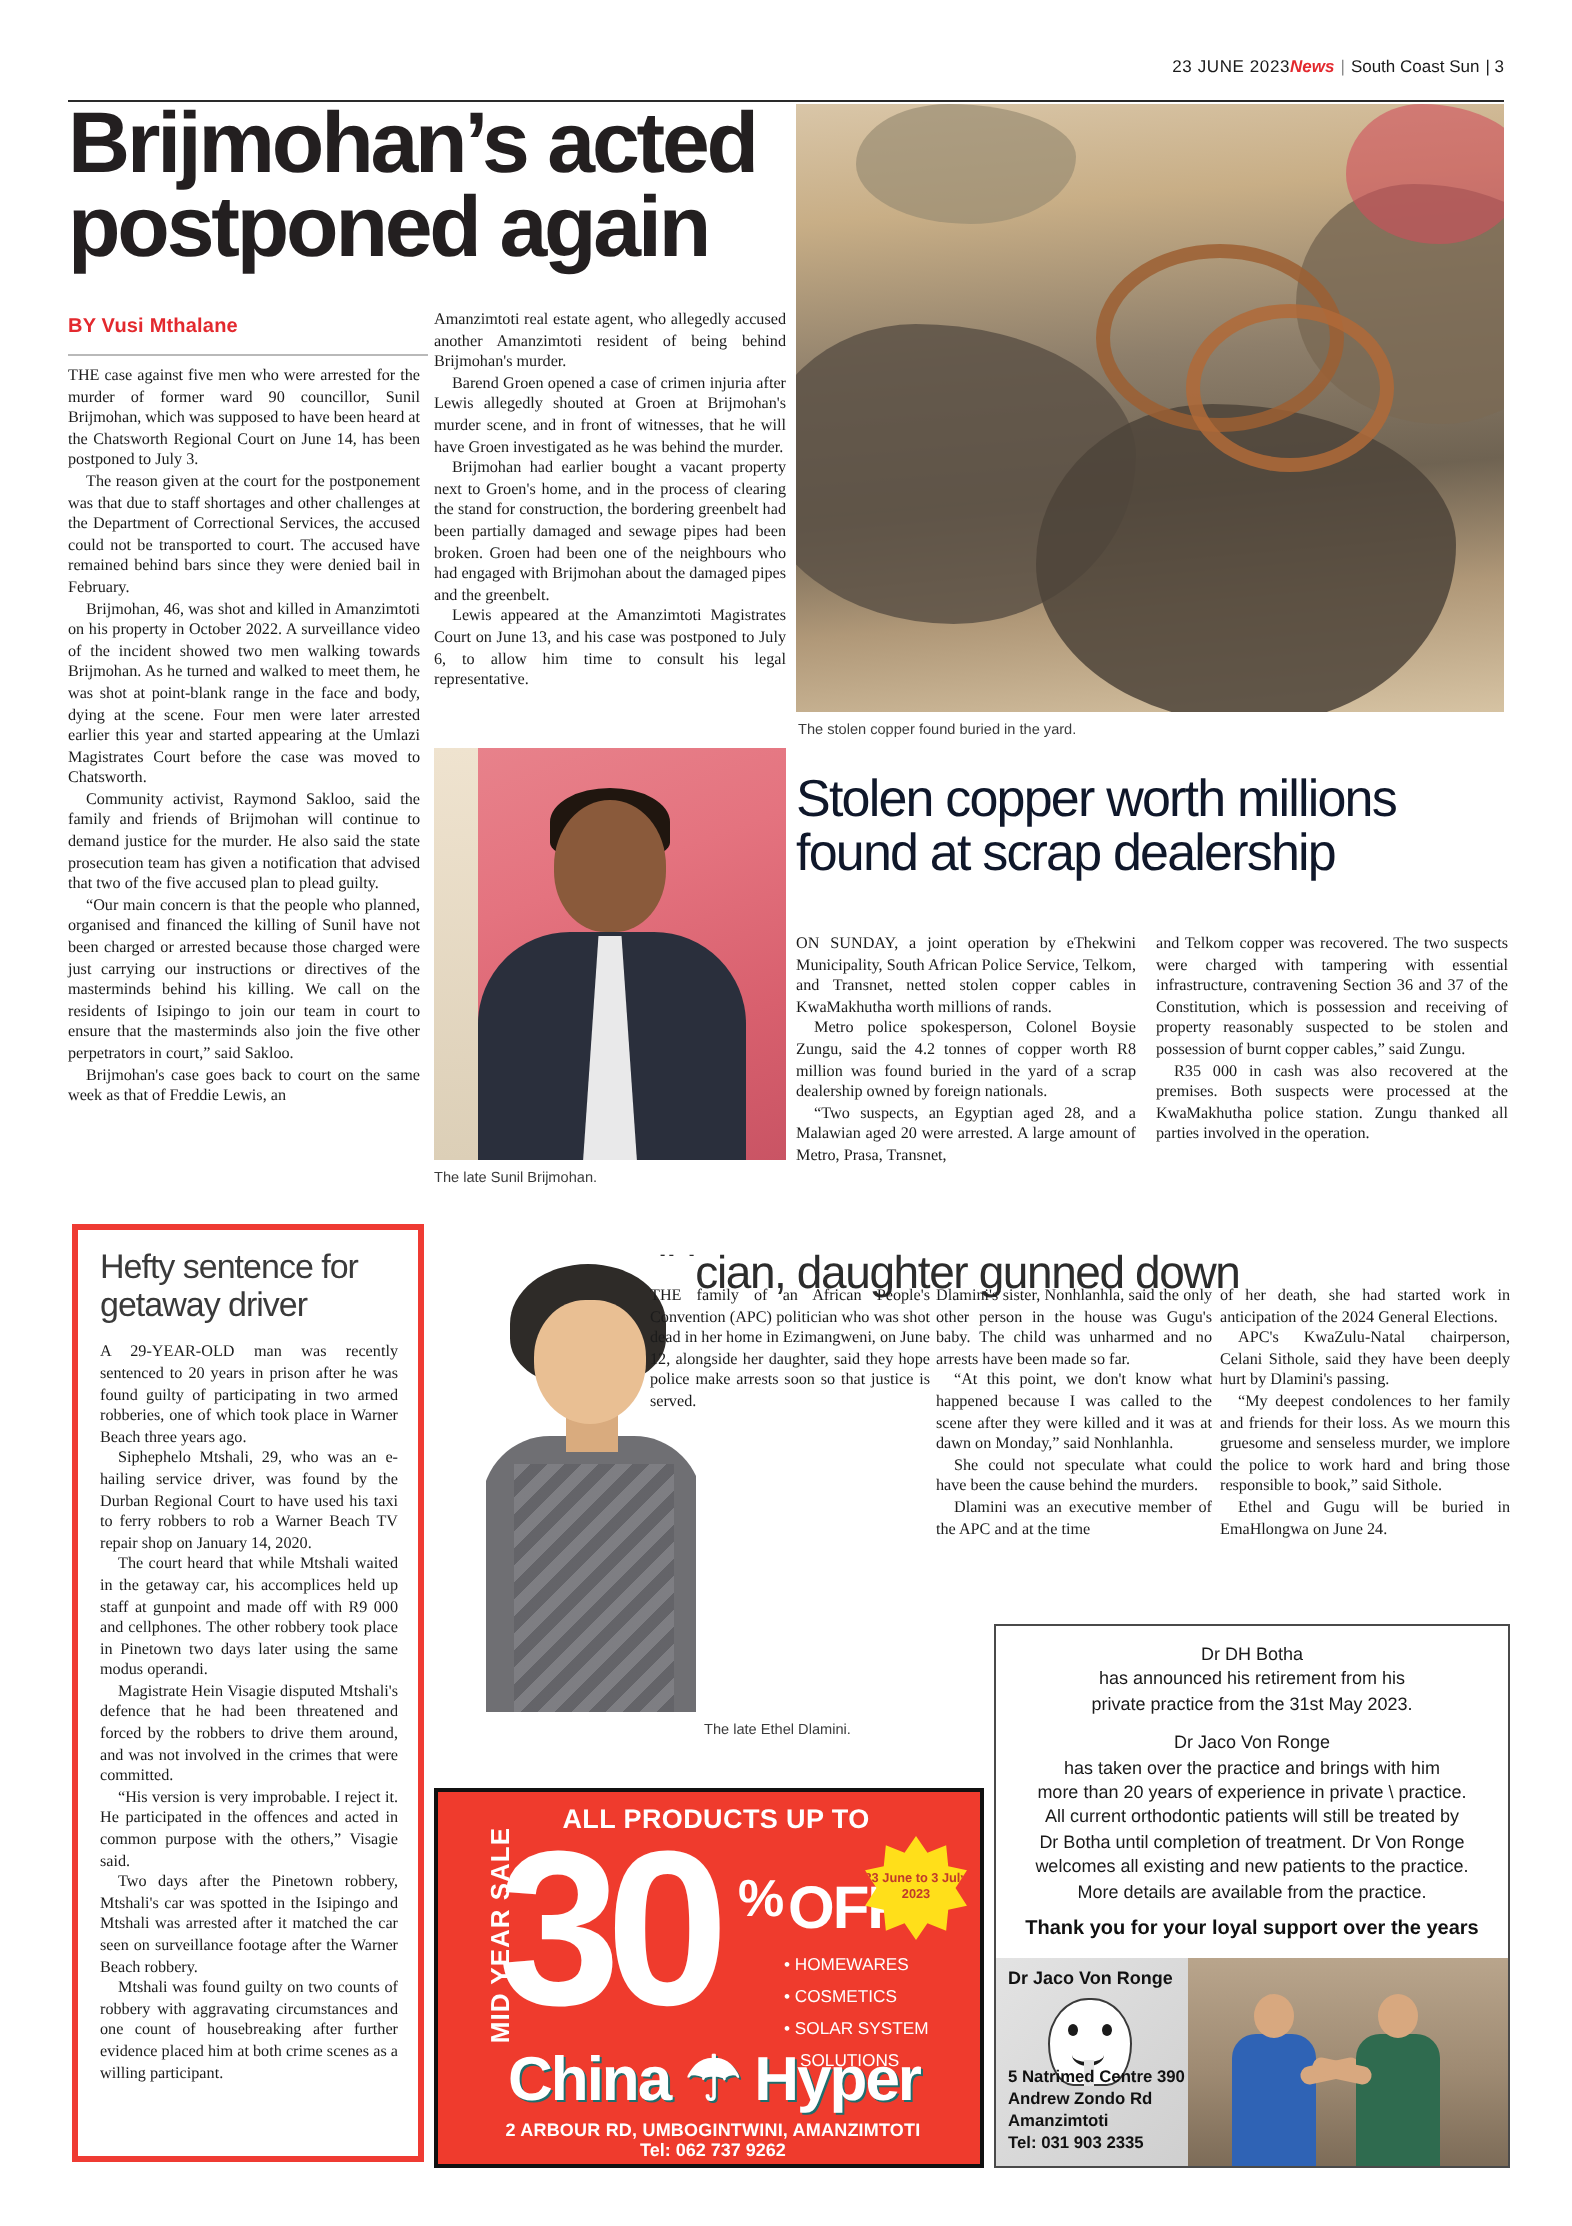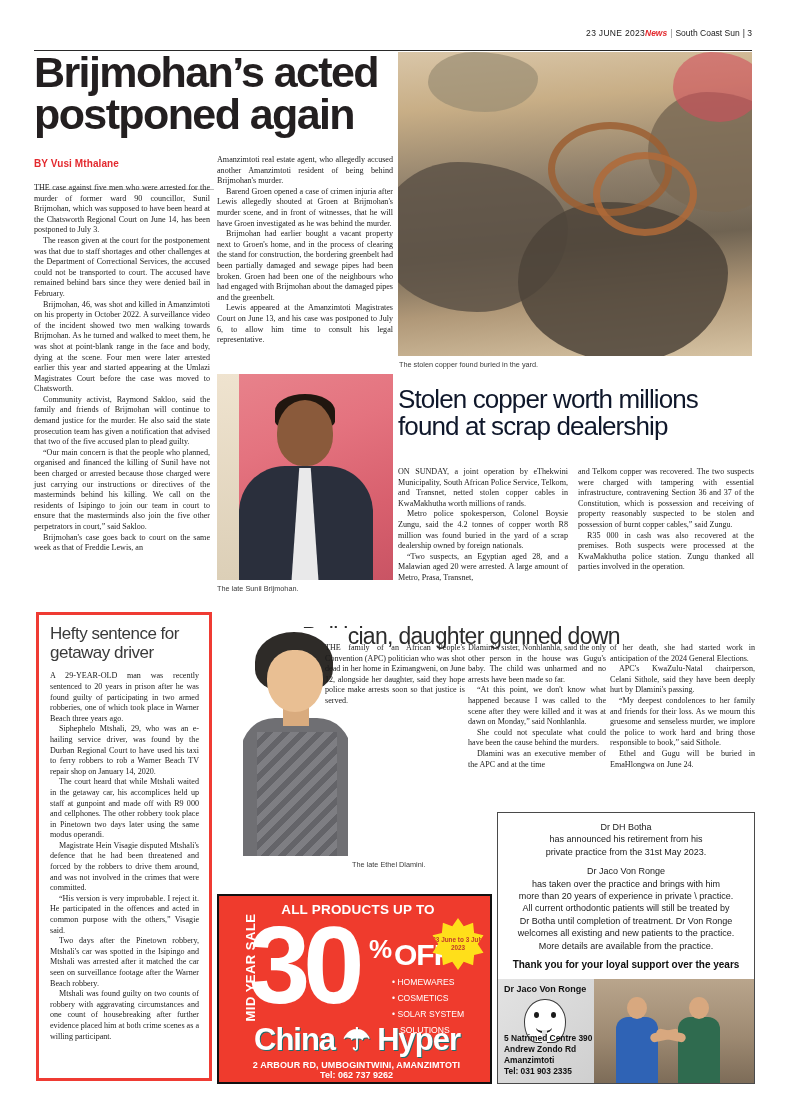--- a/index.html
+++ b/index.html
@@ -27,21 +27,21 @@
   
   .headline-main{
     position:absolute;left:34px;top:52px;width:356px;
     font-family:"Liberation Sans",sans-serif;font-weight:700;
     font-size:43px;line-height:0.97;letter-spacing:-1.6px;color:#231f20;
   }
   .byline{
     position:absolute;left:34px;top:158px;width:180px;
     font-family:"Liberation Sans",sans-serif;font-weight:700;font-size:10px;
     color:#e3292e;letter-spacing:.1px;
-    padding-bottom:20px;border-bottom:1px solid #b9b9b9;
+    padding-bottom:8px;border-bottom:1px solid #b9b9b9;
   }
   
   .col{
     position:absolute;font-family:"Liberation Serif",serif;
     font-size:8.1px;line-height:10.6px;color:#1b1b1b;text-align:justify;
   }
   .col p{margin:0;text-indent:9px;}
   .col p.first{text-indent:0;}
   #col-a{left:34px;top:183px;width:176px;}
   #col-b{left:217px;top:155px;width:176px;}

